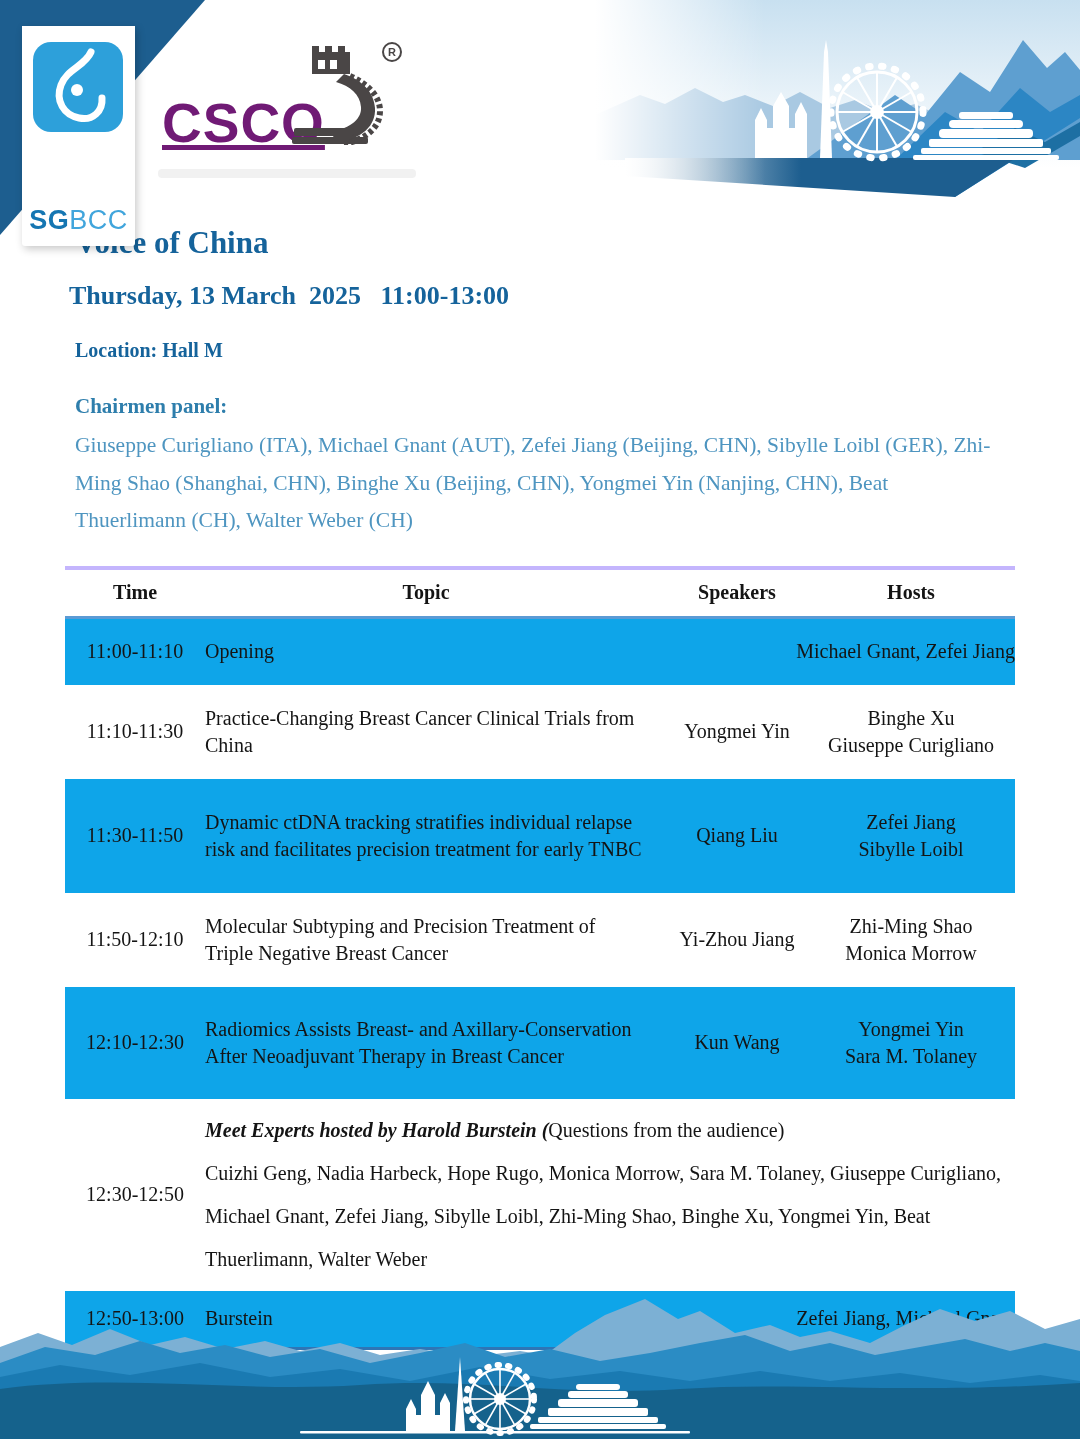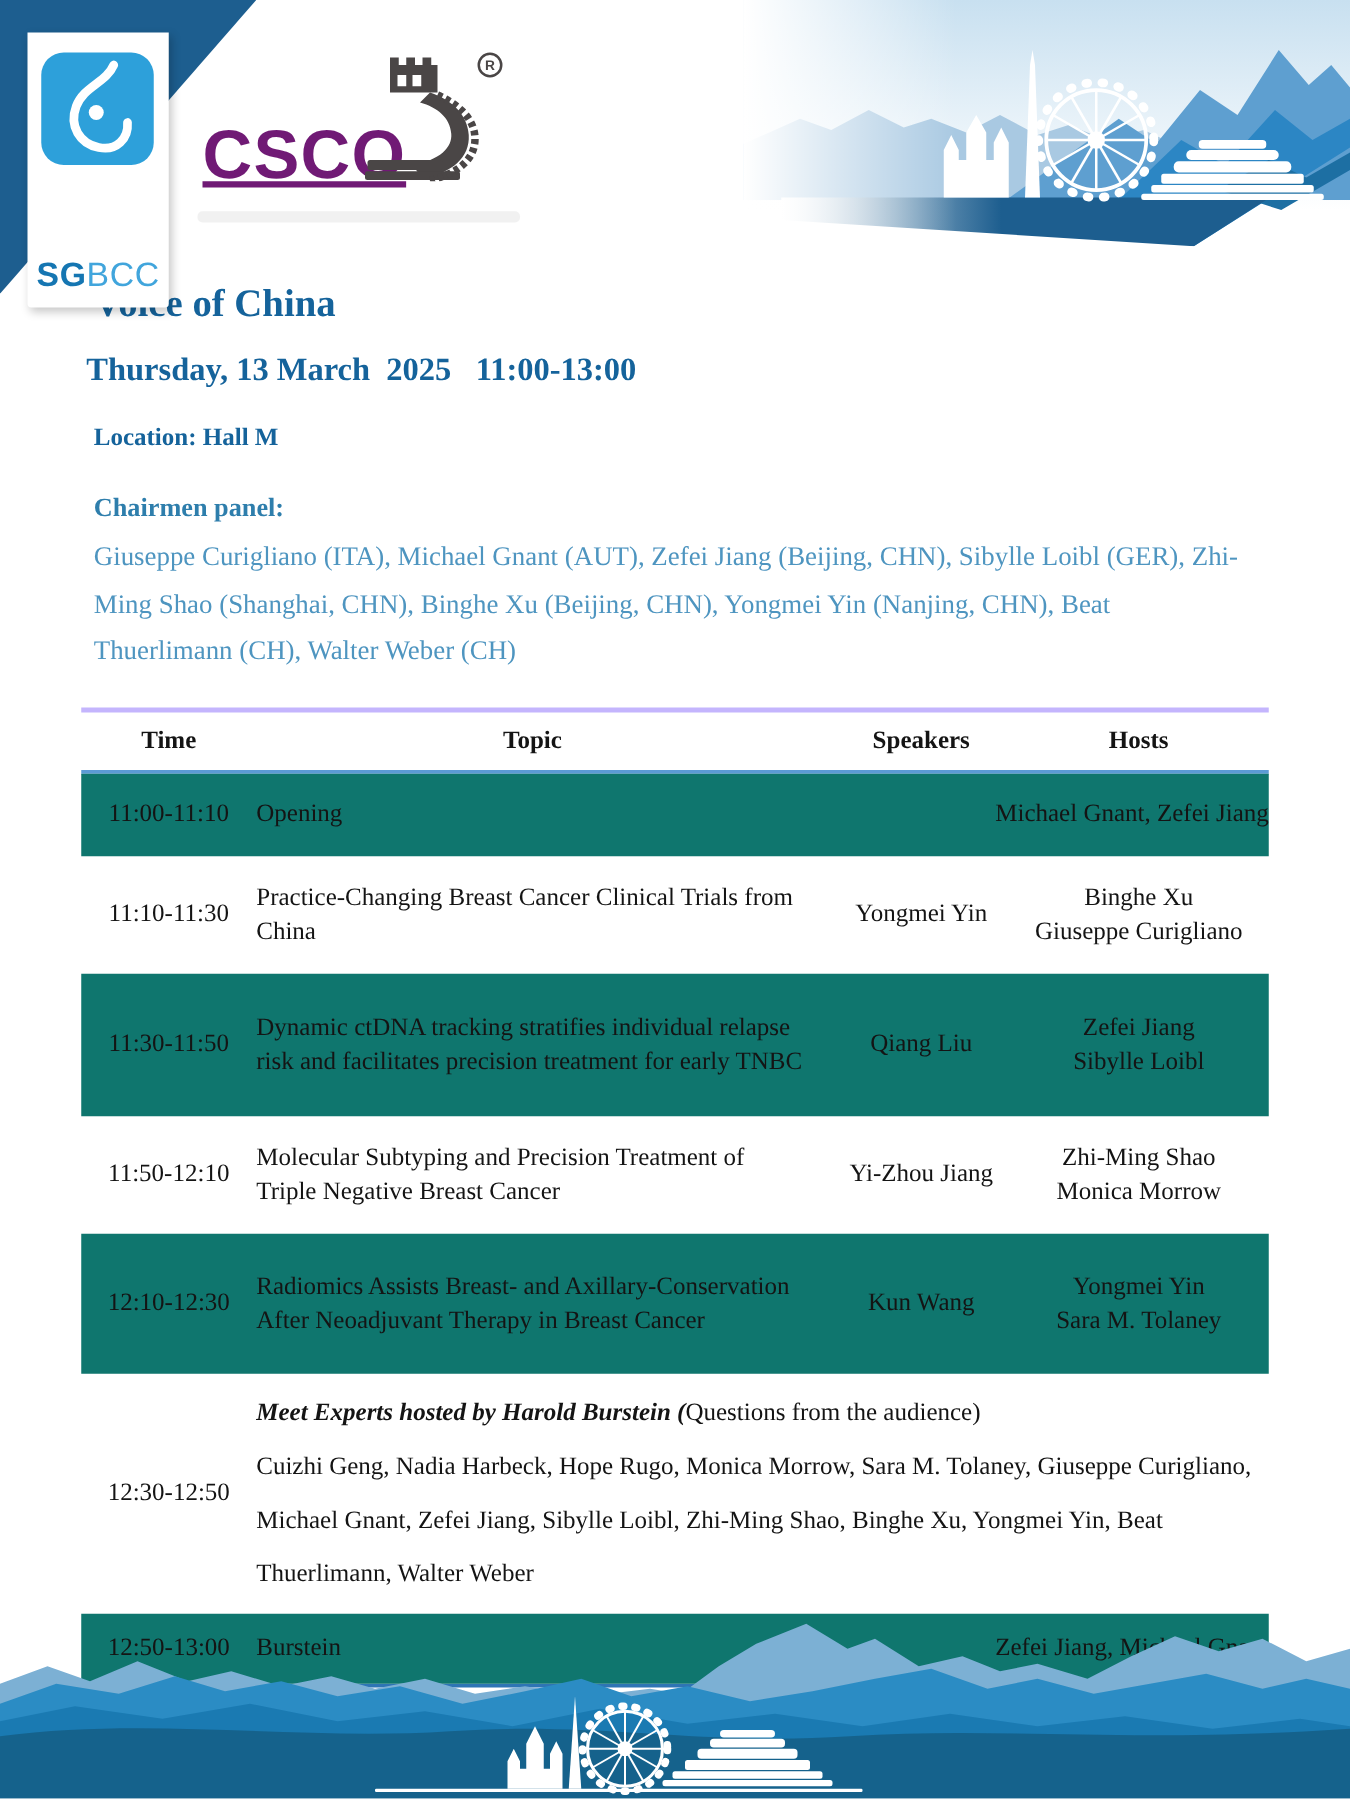--- a/index.html
+++ b/index.html
@@ -78,21 +78,21 @@
   .schedule{
     margin-top:26px;width:950px;
     border-top:4px solid #c4b5fd;
     border-bottom:3px solid #2e75b5;
     font-size:20px;color:#141414;
   }
   .t-row{display:flex;align-items:center;}
   .t-head{min-height:46px;font-weight:700;}
   .t-head > div{text-align:center;}
   .t-head{border-bottom:3px solid #5b9bd5;box-shadow:0 1px 0 #aecbeb;}
-  .row-blue{background:#0f766e;}
+  .row-blue{background:#0ea5e9;}
   .c-time{width:140px;flex-shrink:0;text-align:center;}
   .c-topic{width:462px;flex-shrink:0;box-sizing:border-box;padding:8px 20px 8px 0;line-height:1.35;}
   .c-speak{width:140px;flex-shrink:0;text-align:center;line-height:1.35;}
   .c-host{flex:1;text-align:center;line-height:1.35;}
   .c-panel{flex:1;text-align:right;}
   .c-wide{flex:1;box-sizing:border-box;padding:10px 10px 10px 0;line-height:2.15;}
   .r1{min-height:66px;}
   .r2{min-height:94px;}
   .r3{min-height:114px;}
   .r4{min-height:94px;}

